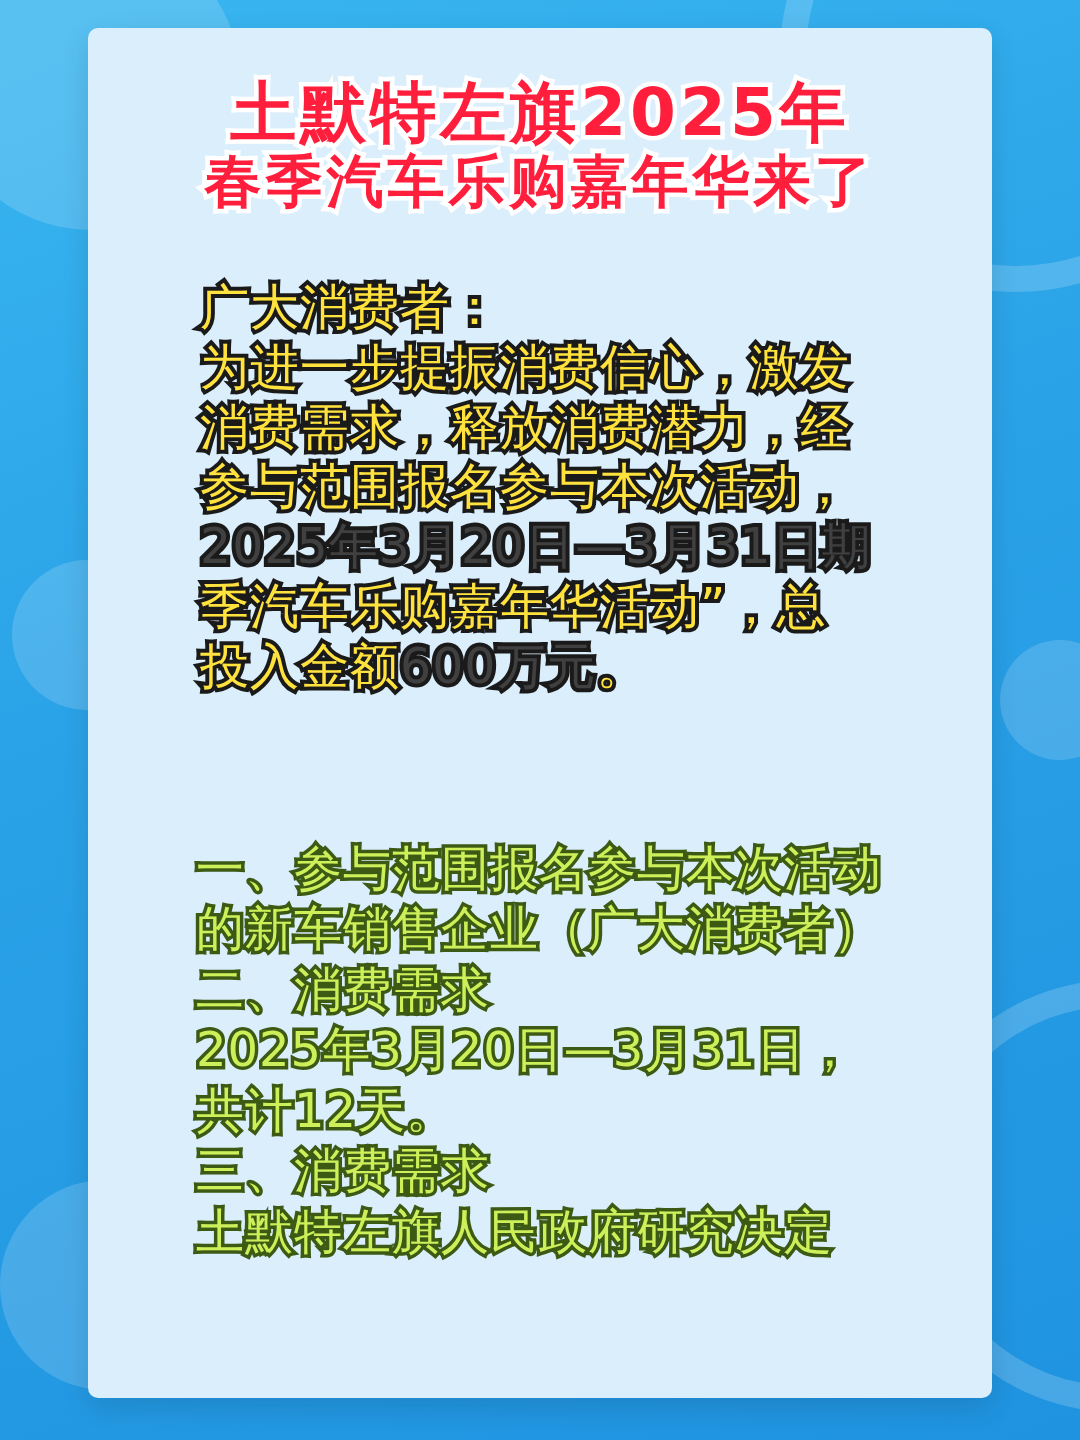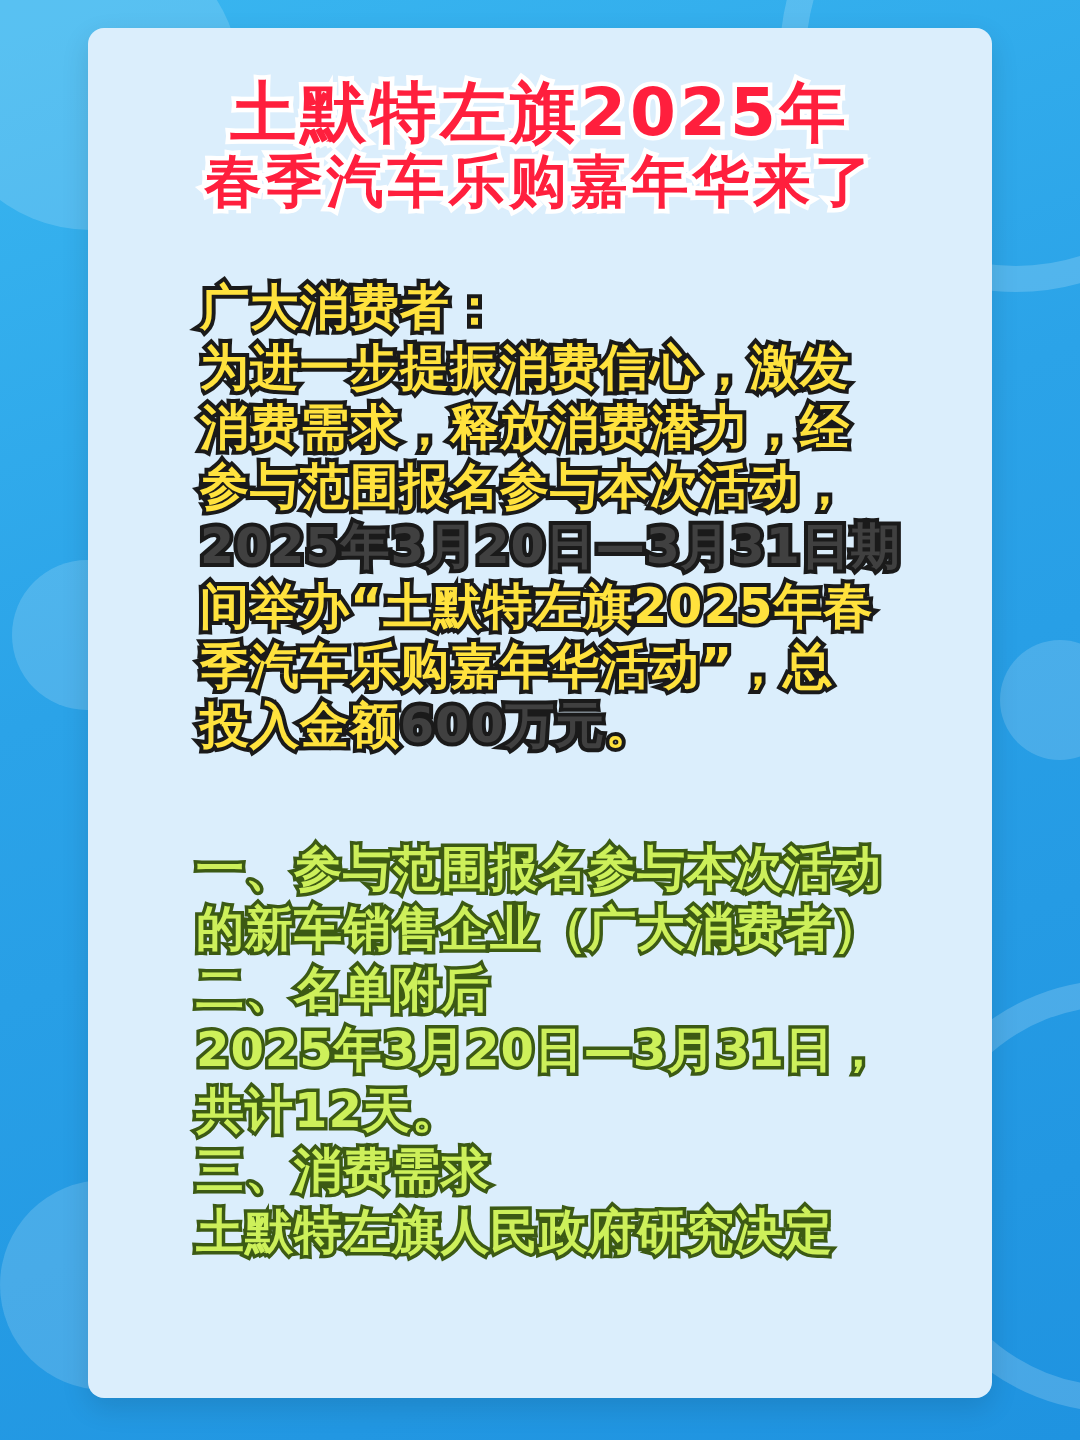--- a/index.html
+++ b/index.html
@@ -29,21 +29,21 @@
     pointer-events: none;
   }
 
   .card {
     position: absolute;
     left: 88px;
     top: 28px;
     width: 904px;
     height: 1370px;
     background: #dbeefc;
-    border-radius: 16px;
+    border-radius: 10px;
     box-shadow: 0 10px 28px rgba(0,0,0,0.12);
     overflow: hidden;
   }
 
   .title-block {
     position: absolute;
     top: 48px;
     left: 0;
     width: 904px;
     text-align: center;
@@ -61,21 +61,21 @@
   .title-line.l2 { font-size: 57px; }
 
   .body-block {
     position: absolute;
     top: 250px;
     left: 112px;
     width: 720px;
   }
   .para-line {
     font-size: 49px;
-    font-weight: bold;
+    font-weight: normal;
     line-height: 1.22;
     letter-spacing: 1px;
     white-space: nowrap;
     color: #ffe23d;
     -webkit-text-stroke: 8px #1a1a1a;
     paint-order: stroke fill;
   }
   .para-line.red {
     color: #404040;
     -webkit-text-stroke: 8px #1a1a1a;
@@ -85,21 +85,21 @@
   }
 
   .section-block {
     position: absolute;
     top: 810px;
     left: 108px;
     width: 740px;
   }
   .sec-line {
     font-size: 48px;
-    font-weight: bold;
+    font-weight: normal;
     line-height: 1.26;
     letter-spacing: 1px;
     white-space: nowrap;
     color: #cdf05a;
     -webkit-text-stroke: 7px #3c5a14;
     paint-order: stroke fill;
   }
 </style>
 </head>
 <body>
@@ -117,28 +117,27 @@
     <div class="title-line l1">土默特左旗2025年</div>
     <div class="title-line l2">春季汽车乐购嘉年华来了</div>
   </div>
 
   <div class="body-block">
     <div class="para-line">广大消费者：</div>
     <div class="para-line">为进一步提振消费信心，激发</div>
     <div class="para-line">消费需求，释放消费潜力，经</div>
     <div class="para-line">参与范围报名参与本次活动，</div>
     <div class="para-line red">2025年3月20日—3月31日期</div>
-    <div class="para-line">间举办“土默特左旗2025年春</div>
     <div class="para-line">季汽车乐购嘉年华活动”，总</div>
     <div class="para-line">投入金额<span class="mix-red">600万元</span>。</div>
   </div>
 
   <div class="section-block">
     <div class="sec-line">一、参与范围报名参与本次活动</div>
     <div class="sec-line">的新车销售企业（广大消费者）</div>
-    <div class="sec-line">二、名单附后</div>
+    <div class="sec-line">二、消费需求</div>
     <div class="sec-line">2025年3月20日—3月31日，</div>
     <div class="sec-line">共计12天。</div>
     <div class="sec-line">三、消费需求</div>
     <div class="sec-line">土默特左旗人民政府研究决定</div>
   </div>
 
 </div>
 
 </body></html>

